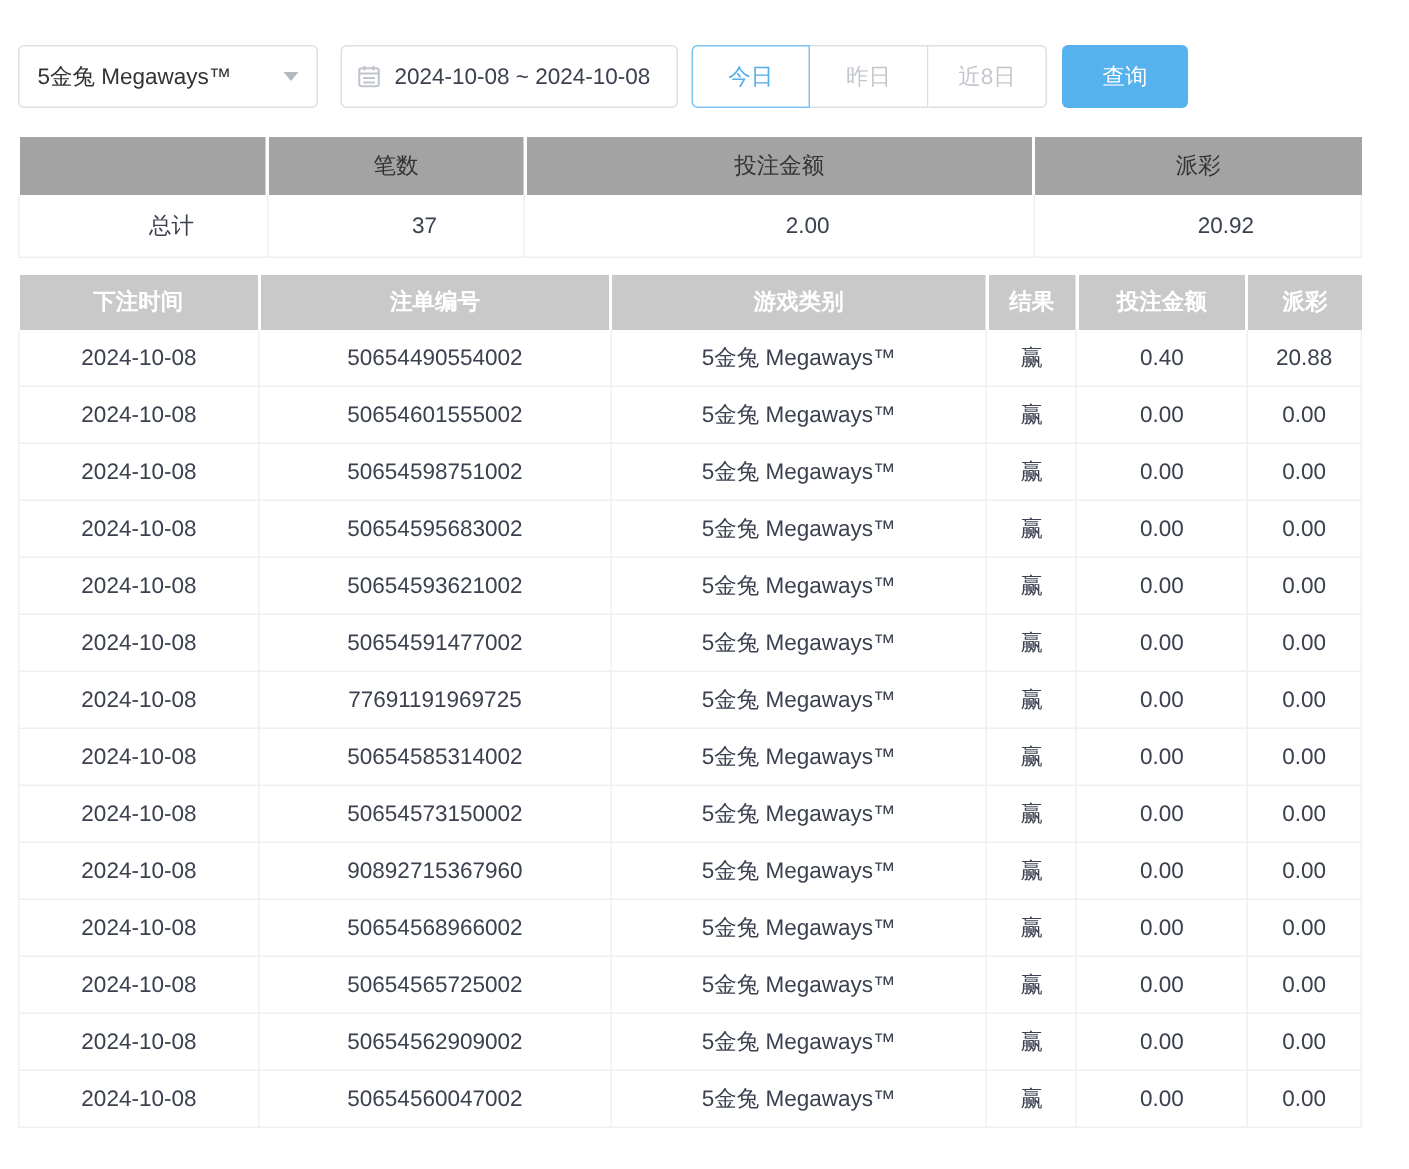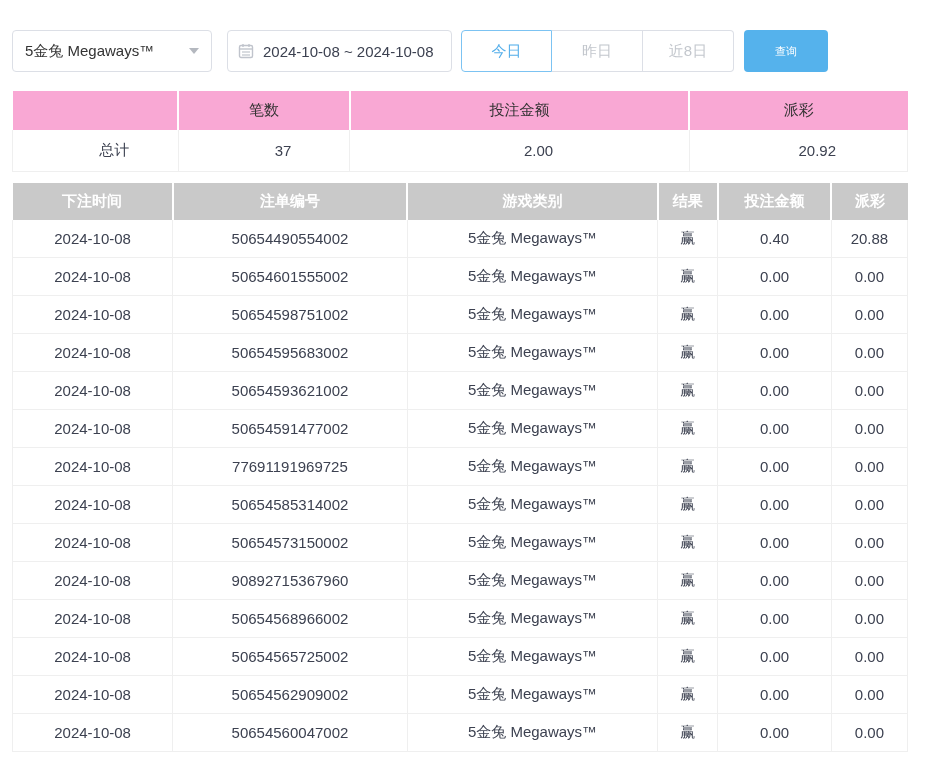--- a/index.html
+++ b/index.html
@@ -28,42 +28,42 @@
   .caret-down {
     width: 0; height: 0; border-left: 5px solid transparent; border-right: 5px solid transparent;
     border-top: 6px solid #b4b8bf; margin-left: 8px;
   }
   .date-picker { width: 225px; margin-left: 15px; padding: 8px 10px; cursor: pointer; }
   .cal-icon { color: #c0c4cc; margin-right: 9px; line-height: 0; }
   .date-text { color: #3c4150; white-space: nowrap; }
 
   .quick-group { display: flex; margin-left: 9px; height: 42px; }
   .quick-btn {
-    width: 91px; height: 42px; background: #fff; border: 1px solid #dcdfe6; border-left-width: 0;
+    width: 79px; height: 42px; background: #fff; border: 1px solid #dcdfe6; border-left-width: 0;
     font-size: 15px; color: #c3c7cd; cursor: pointer; font-family: inherit;
   }
   .quick-btn:first-child { border-left-width: 1px; border-radius: 4px 0 0 4px; }
   .quick-btn:last-child { border-radius: 0 4px 4px 0; }
   .quick-btn.active {
     border: 1px solid #7cc3f2; color: #54aeea; position: relative; z-index: 1;
   }
   .quick-btn.active + .quick-btn { border-left-width: 0; }
 
   .search-btn {
     margin-left: 10px; width: 84px; height: 42px; border: none; border-radius: 4px;
-    background: #55b2ec; color: #fff; font-size: 11px; cursor: pointer; font-family: inherit;
+    background: #55b2ec; color: #fff; font-size: 15px; cursor: pointer; font-family: inherit;
   }
 
   
   table { border-collapse: collapse; width: 100%; table-layout: fixed; }
   td, th { text-align: center; font-size: 15px; overflow: hidden; white-space: nowrap; }
 
   .summary-table { margin-top: 19px; }
   .summary-table th {
-    background: #f9a8d4; height: 39px; font-weight: 400; color: #333;
+    background: #a3a3a3; height: 39px; font-weight: 400; color: #333;
     border-right: 2px solid #fff;
   }
   .summary-table th:last-child { border-right: none; }
   .summary-table td {
     background: #fff; height: 41px; color: #3c4150;
     border: 1px solid #efefef; border-top: none; padding-left: 38px;
   }
 
   .bets-table { margin-top: 11px; }
   .bets-table th {

